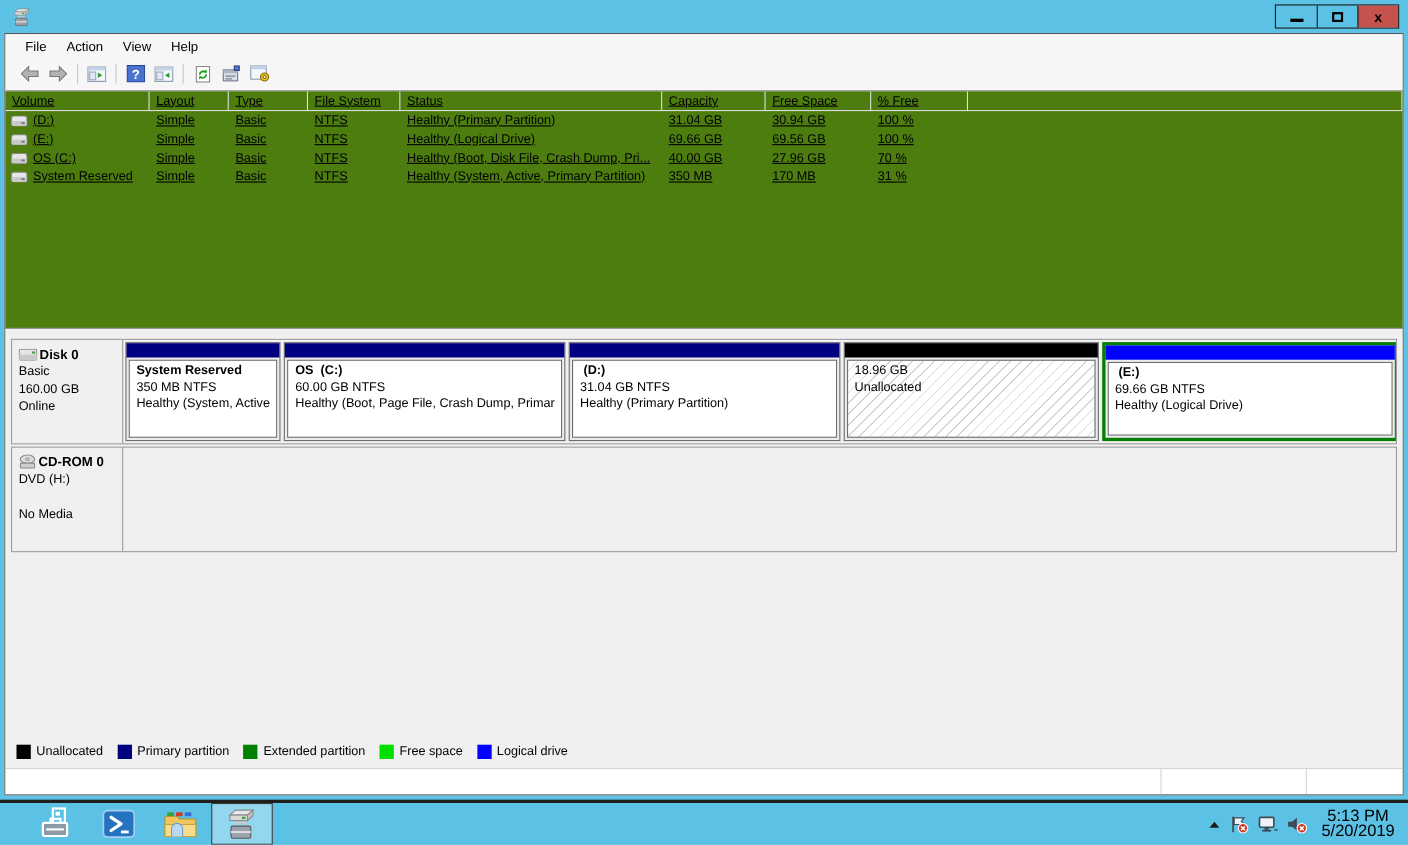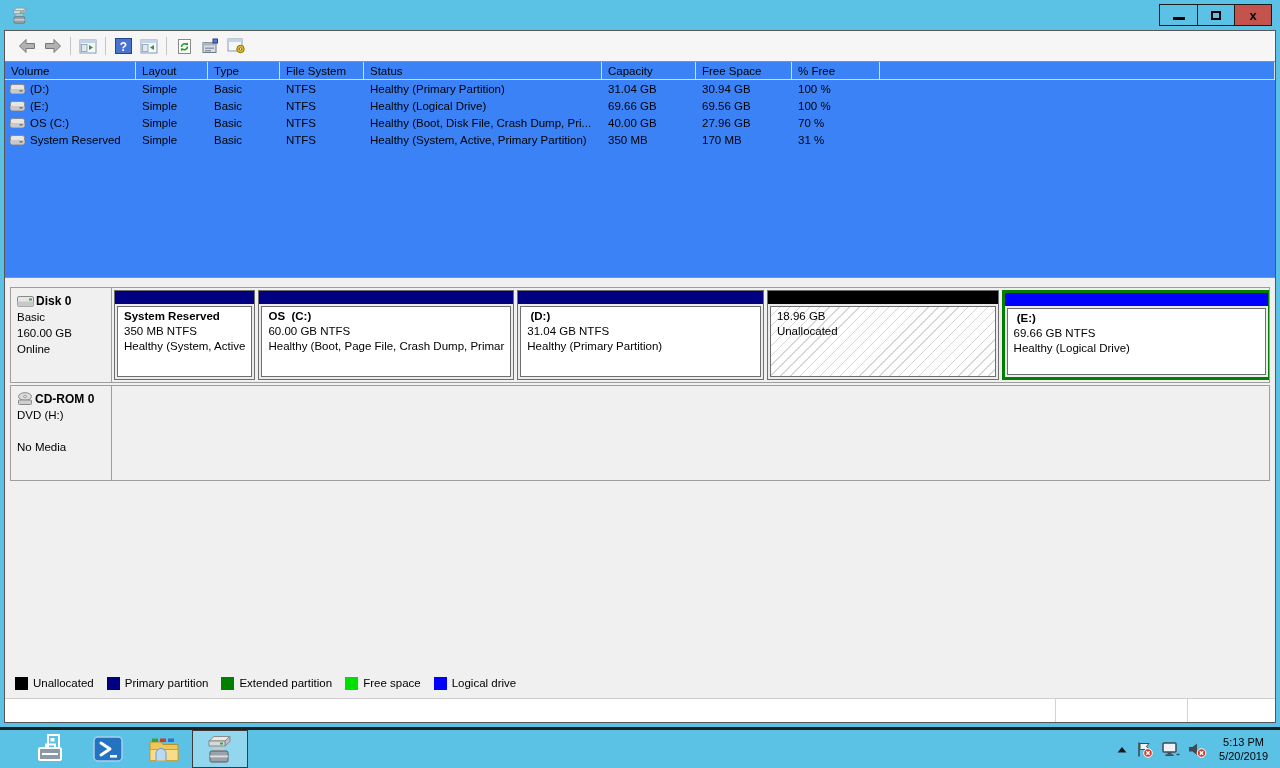--- a/index.html
+++ b/index.html
@@ -22,21 +22,21 @@
   .window-body { position:absolute; left:4px; right:4px; top:30px; bottom:4px; background:#F0F0F0; border:1px solid #565656; display:flex; flex-direction:column; }
 
   .menubar { height:21px; background:#F6F6F6; display:flex; align-items:center; padding-left:9px; font-size:12px; }
   .menu-item { padding:3px 9px; }
 
   .toolbar { height:31px; background:#F6F6F6; border-bottom:1px solid #8f8f8f; display:flex; align-items:center; padding-left:9px; }
   .tb-icon { width:26px; height:24px; display:flex; align-items:center; justify-content:center; }
   .tb-sep { width:1px; height:18px; background:#c6c6c6; margin:0 4px; }
 
   
-  .table-pane { height:216px; background:#3b82f6; border-bottom:1px solid #8f8f8f; font-size:11.5px; overflow:hidden; }
+  .table-pane { height:216px; background:#4d7c0f; border-bottom:1px solid #8f8f8f; font-size:11.5px; overflow:hidden;text-decoration:underline; }
   .trow { display:grid; grid-template-columns:131px 72px 72px 84px 238px 94px 96px 88px 1fr; align-items:center; height:17px; }
   .thead-row { height:18px; }
   .tcell { padding:0 6px; white-space:nowrap; overflow:hidden; }
   .hcell { height:18px; display:flex; align-items:center; border-right:1px solid #dcdcdc; border-bottom:1px solid #dcdcdc; }
   .vcell { display:flex; align-items:center; gap:5px; padding-left:5px; }
   .row-icon { display:flex; flex:0 0 auto; }
 
   
   .graphic-pane { flex:1; background:#F0F0F0; display:flex; flex-direction:column; padding:9px 5px 5px 5px; overflow:hidden; }
   .disk-row { display:flex; border:1px solid #9d9d9d; margin-bottom:2px; height:96px; flex:0 0 auto; }
@@ -59,21 +59,21 @@
   .sb-seg1 { width:132px; border-left:1px solid #d4d4d4; }
   .sb-seg2 { width:88px; border-left:1px solid #d4d4d4; }
 
   
   .taskbar { position:absolute; left:0; top:727px; width:1280px; height:41px; background:#5CC2E5; border-top:3px solid #1f1f1f; display:flex; align-items:center; }
   .tb-apps { display:flex; height:100%; align-items:stretch; margin-left:24px; }
   .app-btn { width:56px; display:flex; align-items:center; justify-content:center; }
   .app-btn.active { background:#93D7EF; border:1px solid #3a3a3a; }
   .tray { margin-left:auto; display:flex; align-items:center; gap:7px; padding-right:12px; }
   .tray-icon { display:flex; align-items:center; }
-  .clock { font-size:11px; line-height:14px; text-align:center; padding-left:5px; }
+  .clock { font-size:15px; line-height:14px; text-align:center; padding-left:5px; }
 </style>
 </head>
 <body>
 
 <div class="screen">
   <div class="window">
     <div class="titlebar">
       <span class="app-icon" id="titlebar-icon">
           <svg width="20" height="19" viewBox="0 0 34 32">
             <path d="M6 8 l5 -4.5 h16 l-5 4.5 z" fill="#e8e8e8" stroke="#8a8a8a"></path>
@@ -92,20 +92,26 @@
         <div class="win-btn">
             <span class="glyph-max"></span>
           </div>
         <div class="win-btn close">
             <span class="glyph-close">x</span>
           </div>
       </div>
     </div>
 
     <div class="window-body">
+      <div class="menubar" id="menubar">
+          <div class="menu-item">File</div>
+          <div class="menu-item">Action</div>
+          <div class="menu-item">View</div>
+          <div class="menu-item">Help</div>
+        </div>
       <div class="toolbar" id="toolbar">
           <div class="tb-icon">
             <svg width="18" height="16" viewBox="0 0 18 16">
               <path d="M8 1.5 1.5 8 8 14.5 V10.5 H16.5 V5.5 H8 Z" fill="#b2b2b2" stroke="#787878"></path>
             </svg>
           </div>
           <div class="tb-icon">
             <svg width="18" height="16" viewBox="0 0 18 16">
               <path d="M10 1.5 16.5 8 10 14.5 V10.5 H1.5 V5.5 H10 Z" fill="#b2b2b2" stroke="#787878"></path>
             </svg>

